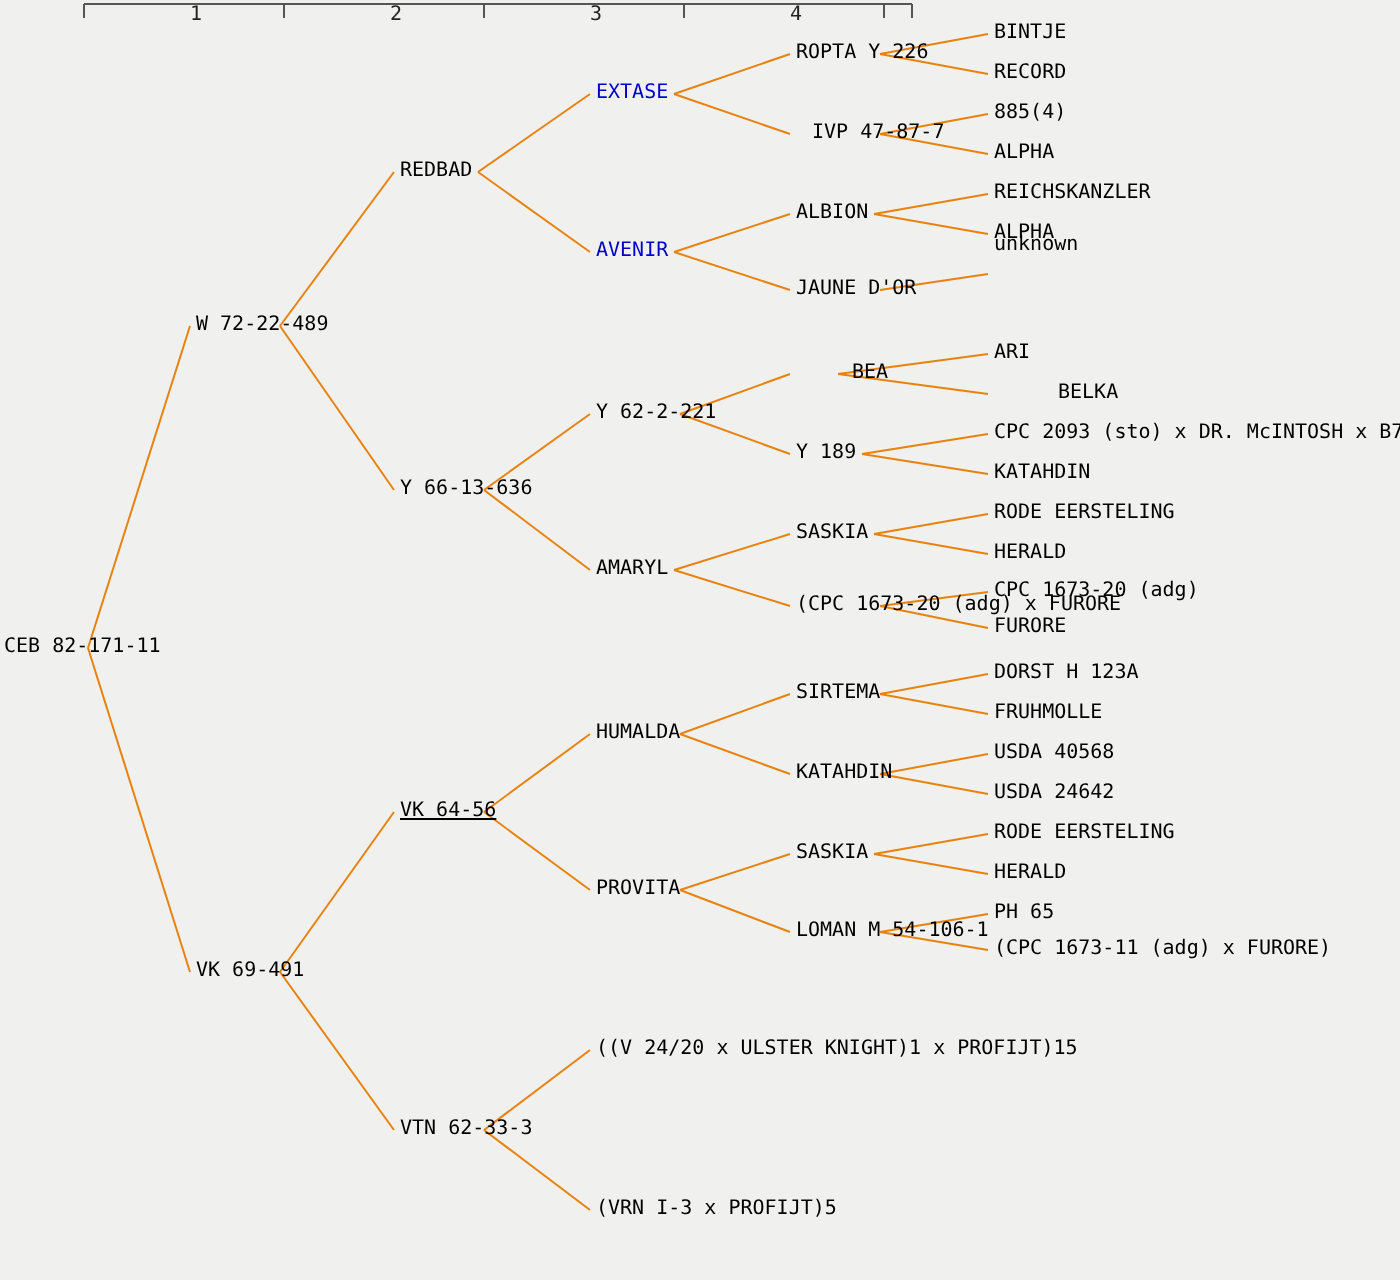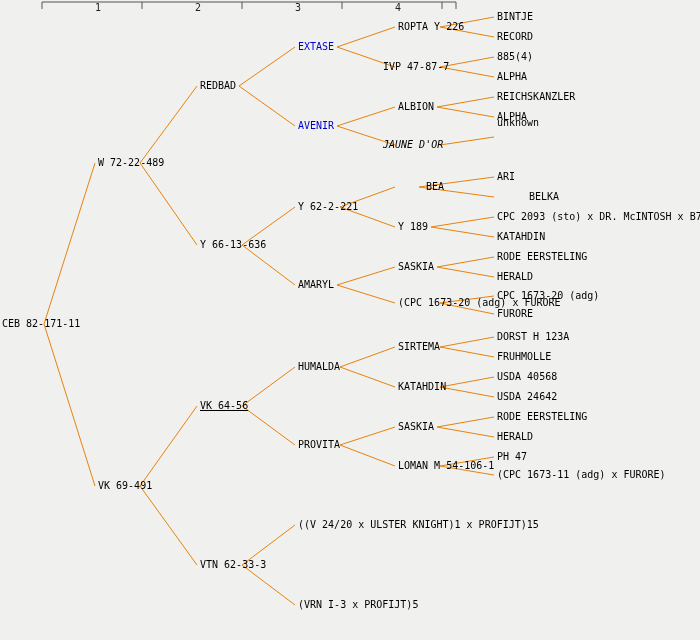--- a/index.html
+++ b/index.html
@@ -91,23 +91,23 @@
       <span class="node" style="left: 200px; top: 560px; color: rgb(0, 0, 0);">VTN 62-33-3</span>
       <span class="node link" style="left: 298px; top: 42px; color: rgb(0, 0, 204);">EXTASE</span>
       <span class="node link" style="left: 298px; top: 121px; color: rgb(0, 0, 204);">AVENIR</span>
       <span class="node" style="left: 298px; top: 202px; color: rgb(0, 0, 0);">Y 62-2-221</span>
       <span class="node" style="left: 298px; top: 280px; color: rgb(0, 0, 0);">AMARYL</span>
       <span class="node" style="left: 298px; top: 362px; color: rgb(0, 0, 0);">HUMALDA</span>
       <span class="node" style="left: 298px; top: 440px; color: rgb(0, 0, 0);">PROVITA</span>
       <span class="node" style="left: 298px; top: 520px; color: rgb(0, 0, 0);">((V 24/20 x ULSTER KNIGHT)1 x PROFIJT)15</span>
       <span class="node" style="left: 298px; top: 600px; color: rgb(0, 0, 0);">(VRN I-3 x PROFIJT)5</span>
       <span class="node" style="left: 398px; top: 22px; color: rgb(0, 0, 0);">ROPTA Y 226</span>
-      <span class="node" style="left: 383px; top: 62px; color: rgb(0, 0, 0);">IVP 47-87-7</span>
+      <span class="node" style="left: 406px; top: 62px; color: rgb(0, 0, 0);">IVP 47-87-7</span>
       <span class="node" style="left: 398px; top: 102px; color: rgb(0, 0, 0);">ALBION</span>
-      <span class="node" style="left: 383px; top: 140px; color: rgb(0, 0, 0); font-style: italic;">JAUNE D'OR</span>
+      <span class="node" style="left: 398px; top: 140px; color: rgb(0, 0, 0);">JAUNE D'OR</span>
       <span class="node" style="left: 398px; top: 182px; color: rgb(0, 0, 0); padding-left: 28px;">BEA</span>
       <span class="node" style="left: 398px; top: 222px; color: rgb(0, 0, 0);">Y 189</span>
       <span class="node" style="left: 398px; top: 262px; color: rgb(0, 0, 0);">SASKIA</span>
       <span class="node" style="left: 398px; top: 298px; color: rgb(0, 0, 0);">(CPC 1673-20 (adg) x FURORE</span>
       <span class="node" style="left: 398px; top: 342px; color: rgb(0, 0, 0);">SIRTEMA</span>
       <span class="node" style="left: 398px; top: 382px; color: rgb(0, 0, 0);">KATAHDIN</span>
       <span class="node" style="left: 398px; top: 422px; color: rgb(0, 0, 0);">SASKIA</span>
       <span class="node" style="left: 398px; top: 461px; color: rgb(0, 0, 0);">LOMAN M 54-106-1</span>
       <span class="node" style="left: 497px; top: 12px; color: rgb(0, 0, 0);">BINTJE</span>
       <span class="node" style="left: 497px; top: 32px; color: rgb(0, 0, 0);">RECORD</span>
@@ -123,21 +123,21 @@
       <span class="node" style="left: 497px; top: 252px; color: rgb(0, 0, 0);">RODE EERSTELING</span>
       <span class="node" style="left: 497px; top: 272px; color: rgb(0, 0, 0);">HERALD</span>
       <span class="node" style="left: 497px; top: 291px; color: rgb(0, 0, 0);">CPC 1673-20 (adg)</span>
       <span class="node" style="left: 497px; top: 309px; color: rgb(0, 0, 0);">FURORE</span>
       <span class="node" style="left: 497px; top: 332px; color: rgb(0, 0, 0);">DORST H 123A</span>
       <span class="node" style="left: 497px; top: 352px; color: rgb(0, 0, 0);">FRUHMOLLE</span>
       <span class="node" style="left: 497px; top: 372px; color: rgb(0, 0, 0);">USDA 40568</span>
       <span class="node" style="left: 497px; top: 392px; color: rgb(0, 0, 0);">USDA 24642</span>
       <span class="node" style="left: 497px; top: 412px; color: rgb(0, 0, 0);">RODE EERSTELING</span>
       <span class="node" style="left: 497px; top: 432px; color: rgb(0, 0, 0);">HERALD</span>
-      <span class="node" style="left: 497px; top: 452px; color: rgb(0, 0, 0);">PH 47</span>
+      <span class="node" style="left: 497px; top: 452px; color: rgb(0, 0, 0);">PH 65</span>
       <span class="node" style="left: 497px; top: 470px; color: rgb(0, 0, 0);">(CPC 1673-11 (adg) x FURORE)</span>
     </div>
   <div id="ruler">
       <span class="ruler-num" style="left: 95px; top: 3px;">1</span>
       <span class="ruler-num" style="left: 195px; top: 3px;">2</span>
       <span class="ruler-num" style="left: 295px; top: 3px;">3</span>
       <span class="ruler-num" style="left: 395px; top: 3px;">4</span>
     </div>
 </div>
 

